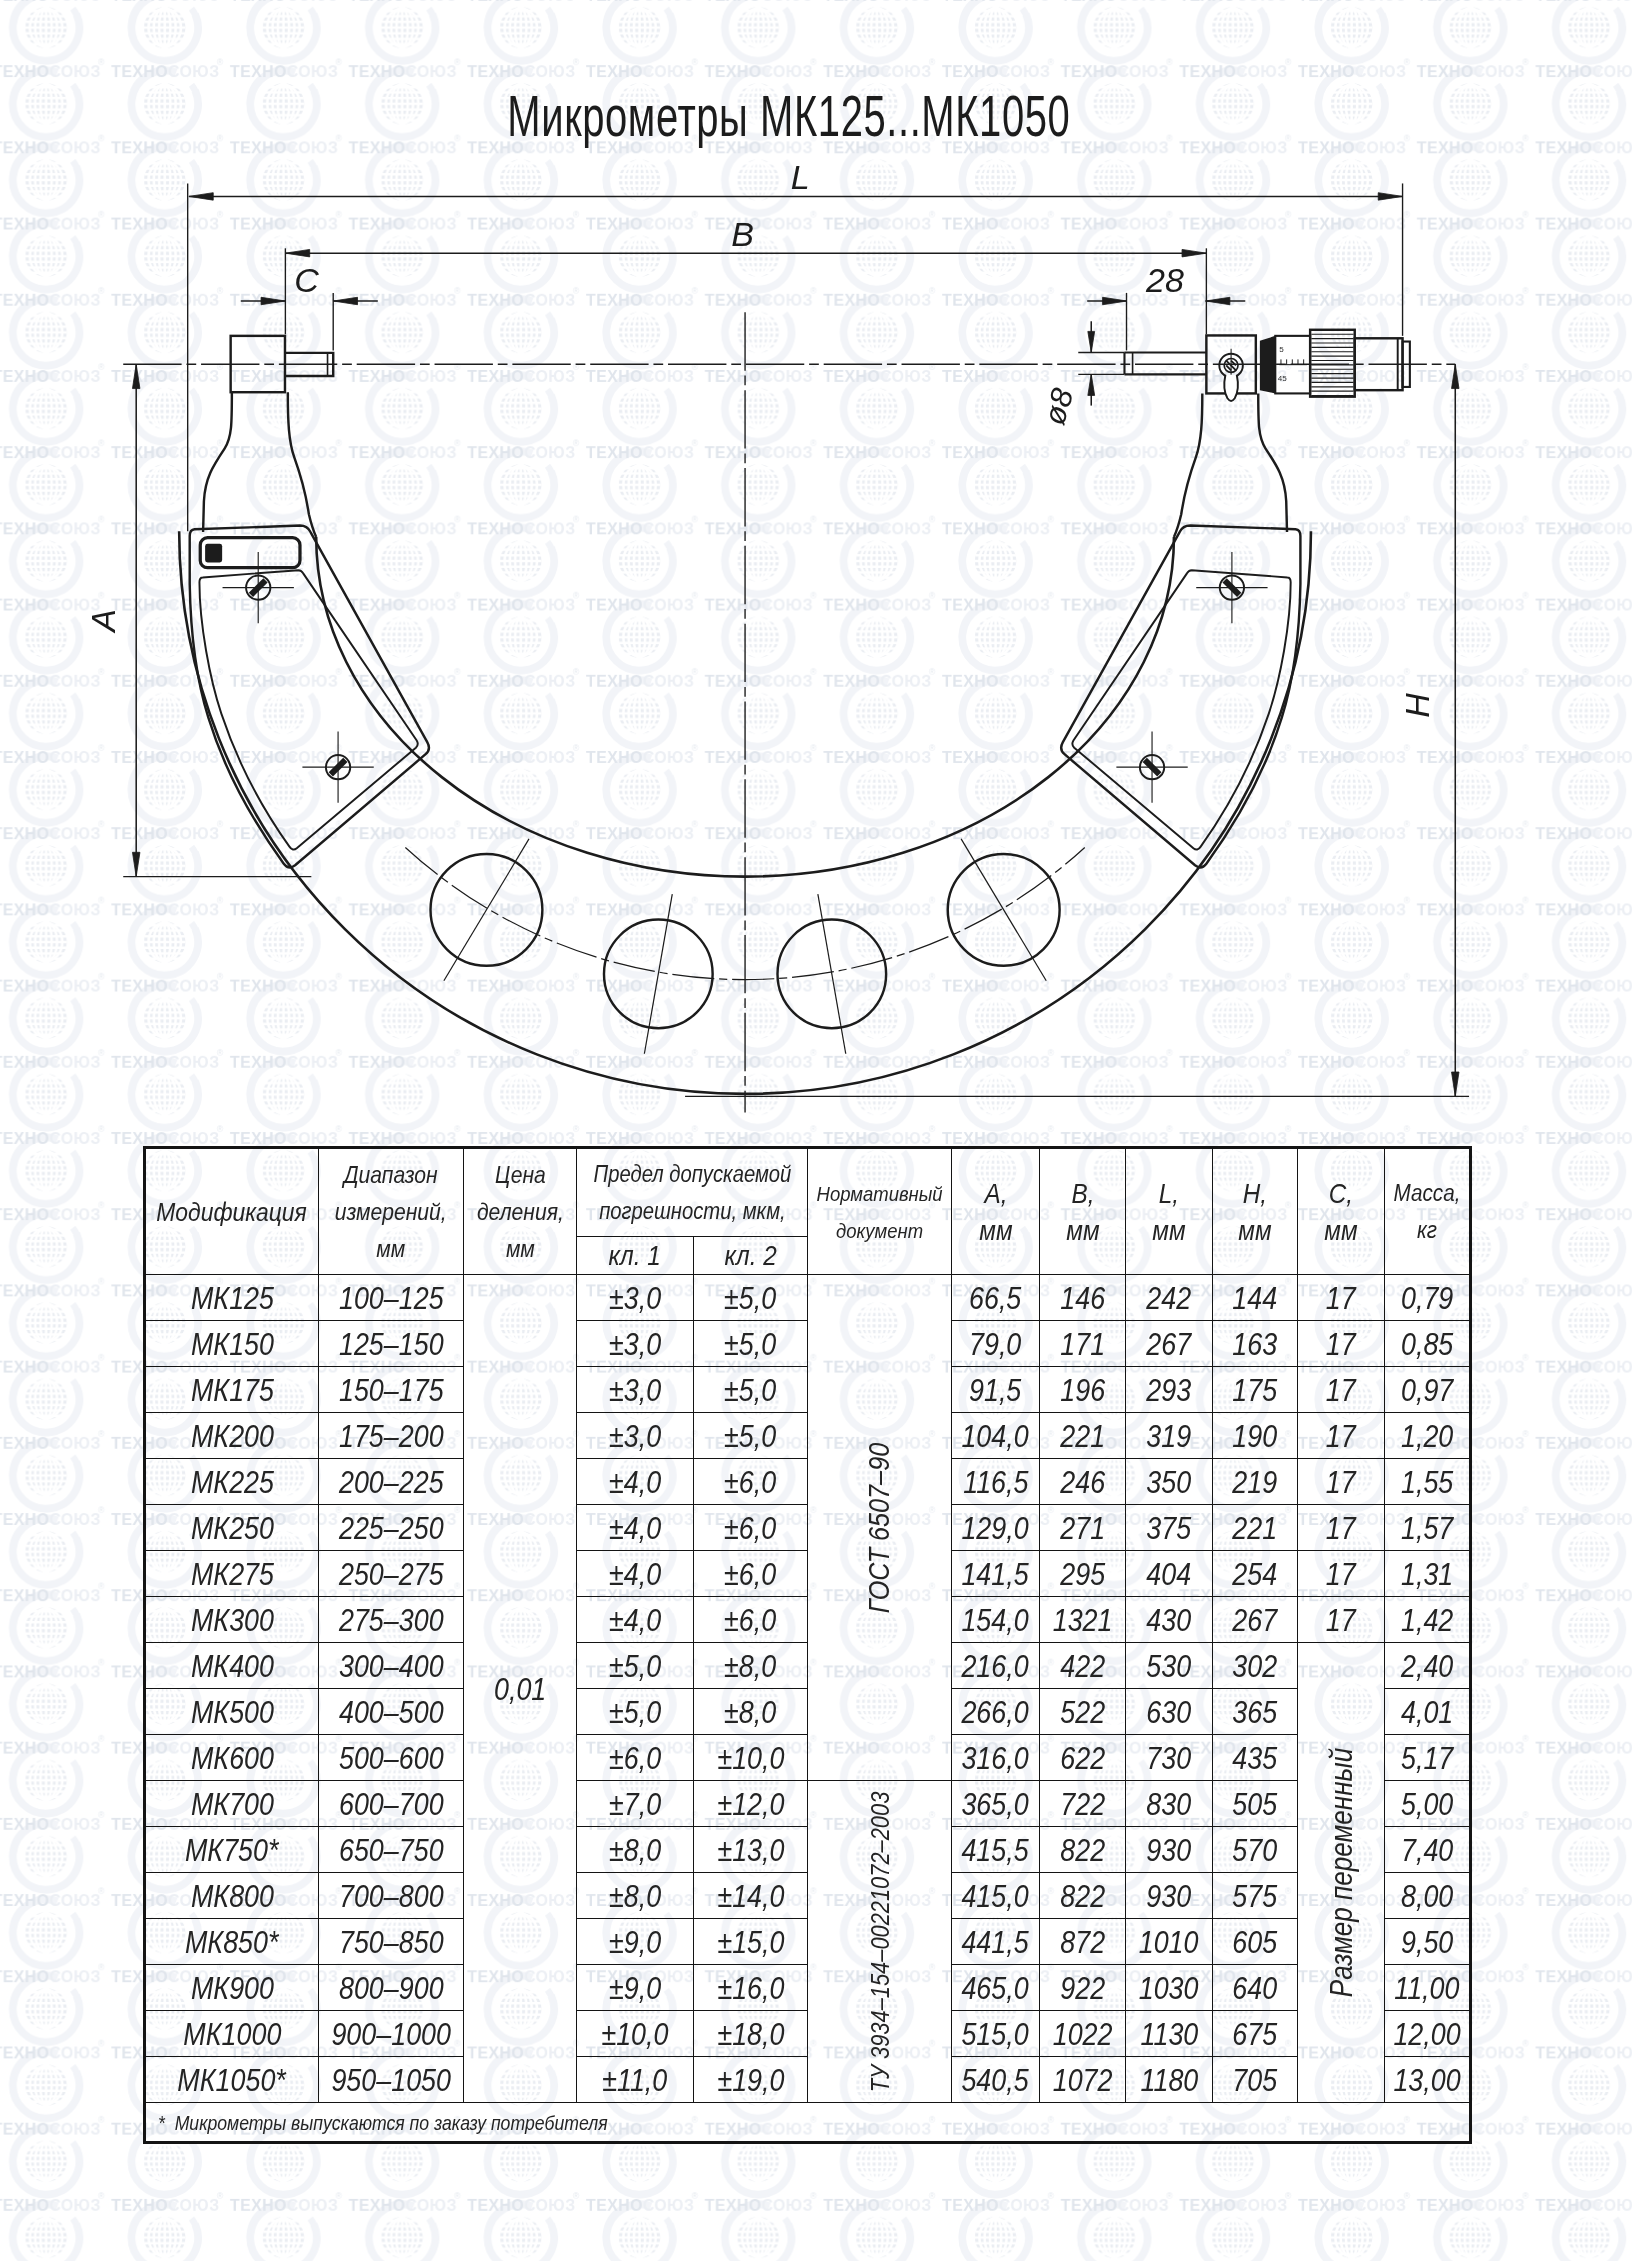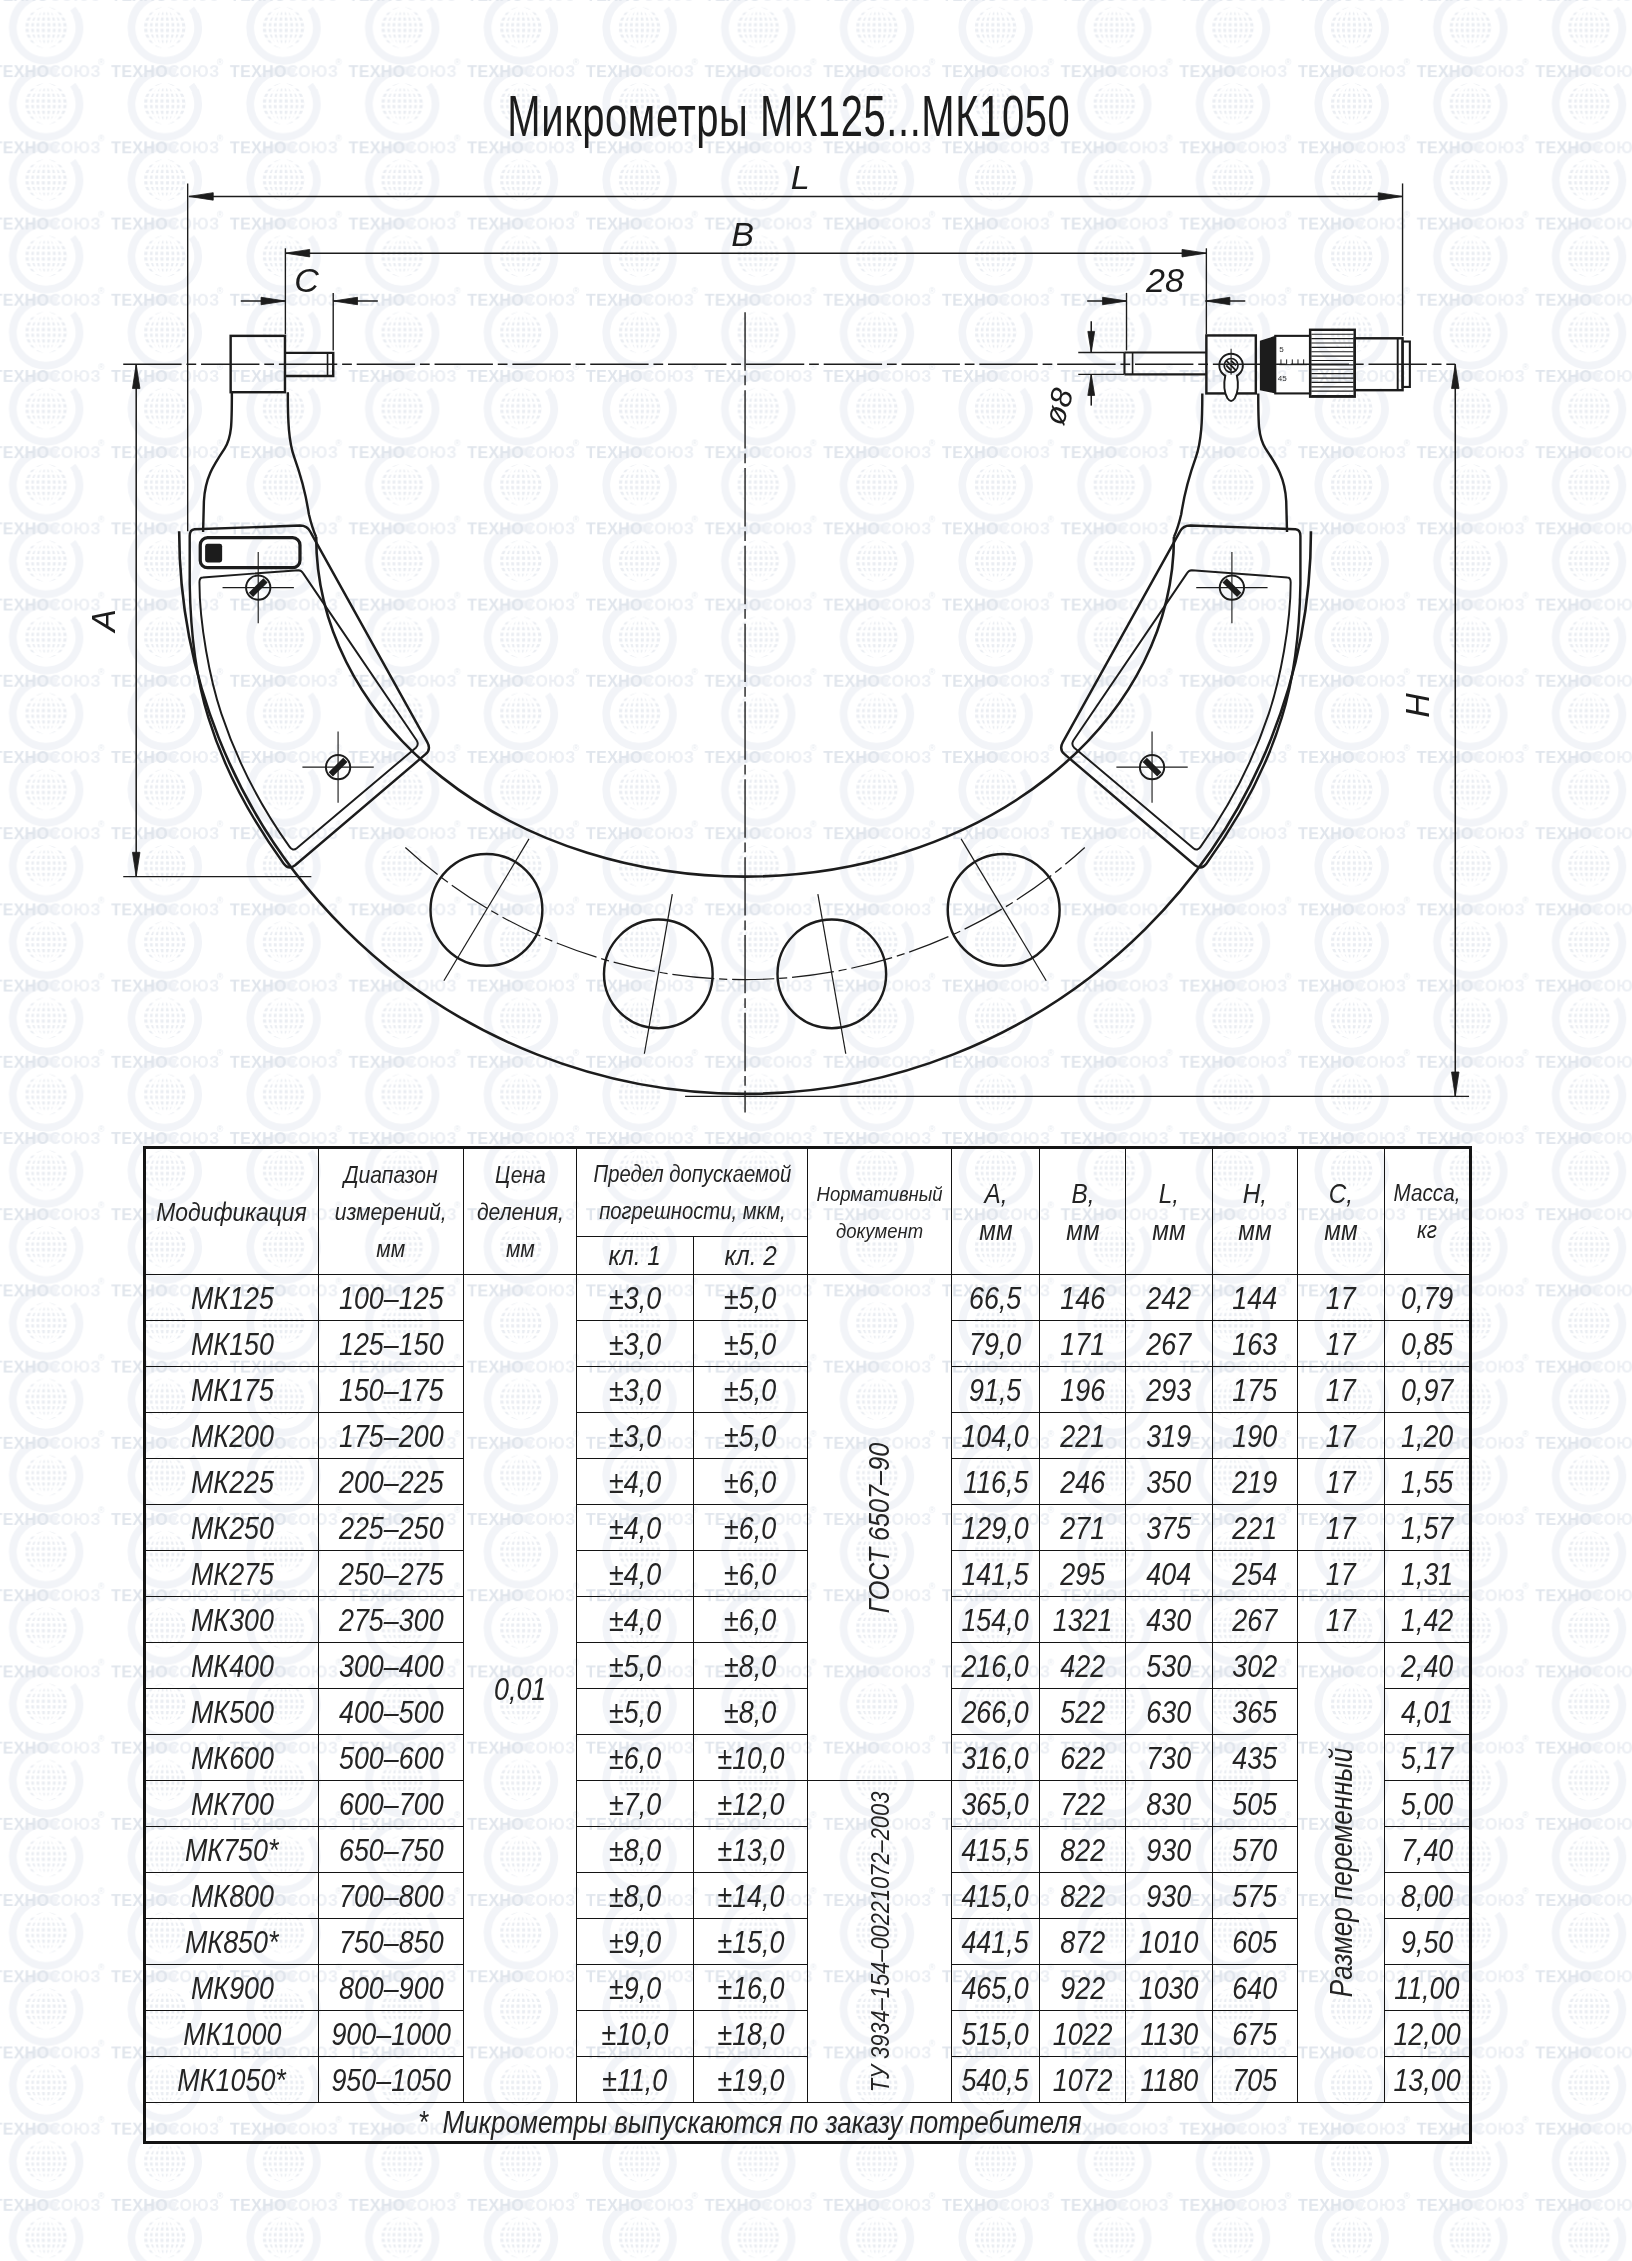--- a/index.html
+++ b/index.html
@@ -6,21 +6,21 @@
 #wm{position:absolute;left:0;top:0;}
 #drw{position:absolute;left:0;top:0;}
 #tbl{position:absolute;left:143px;top:1146px;width:1323px;border-collapse:collapse;
      table-layout:fixed;color:#242424;border:3.2px solid #141414;}
 #tbl td{border:1.6px solid #141414;text-align:center;vertical-align:middle;
         font-style:italic;font-size:32px;line-height:1.0;padding:0;overflow:visible;}
 #tbl tr.h1 td,#tbl tr.h2 td{font-size:27.6px;line-height:37px;}
 #tbl tr.h1 td{height:87px;}
 #tbl tr.h2 td{height:37px;text-decoration:underline;}
 #tbl tr.d td{height:45px;}
-#tbl tr.fn td{height:38px;text-align:center;padding-left:12px;font-size:31px;}
+#tbl tr.fn td{height:38px;text-align:left;padding-left:12px;font-size:21px;}
 #tbl i{font-style:italic;display:inline-block;transform:scaleX(0.84);transform-origin:center;white-space:nowrap;}
 #tbl tr.h1 td i,#tbl tr.h2 td i{transform:scaleX(0.88);}
 #tbl i.modif{font-size:26px;transform:scaleX(0.95);}
 #tbl i.diap{font-size:24px;transform:scaleX(0.97);}
 #tbl i.cena{font-size:24px;transform:scaleX(0.97);}
 #tbl i.pp2{font-size:23px;transform:scaleX(0.95);}
 #tbl i.norm{font-size:21px;transform:scaleX(0.98);}
 #tbl i.mass{font-size:23.5px;transform:scaleX(0.95);}
 #tbl tr.fn i{transform:scaleX(0.84);transform-origin:left center;}
 #tbl .vc{vertical-align:middle;}

